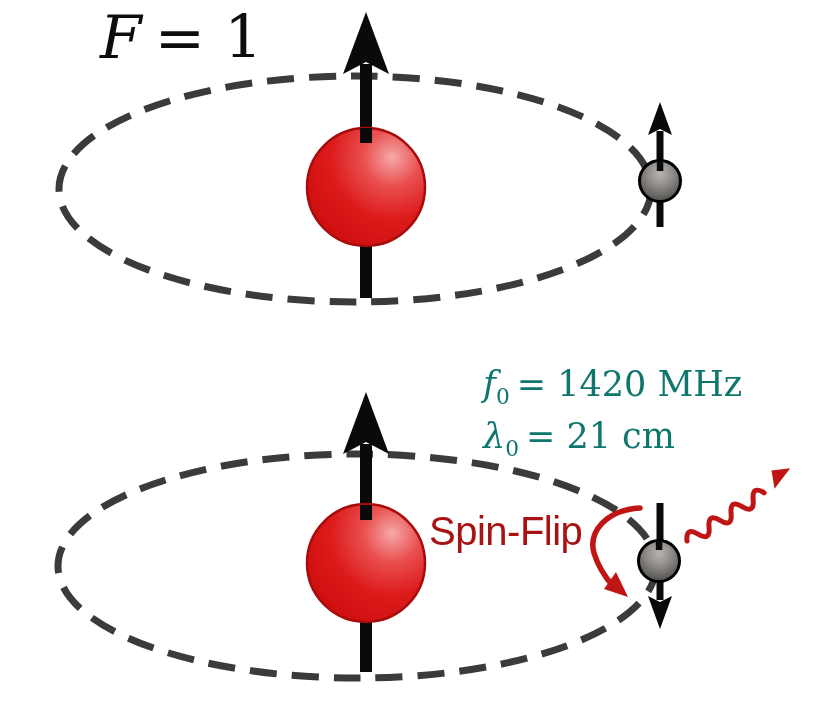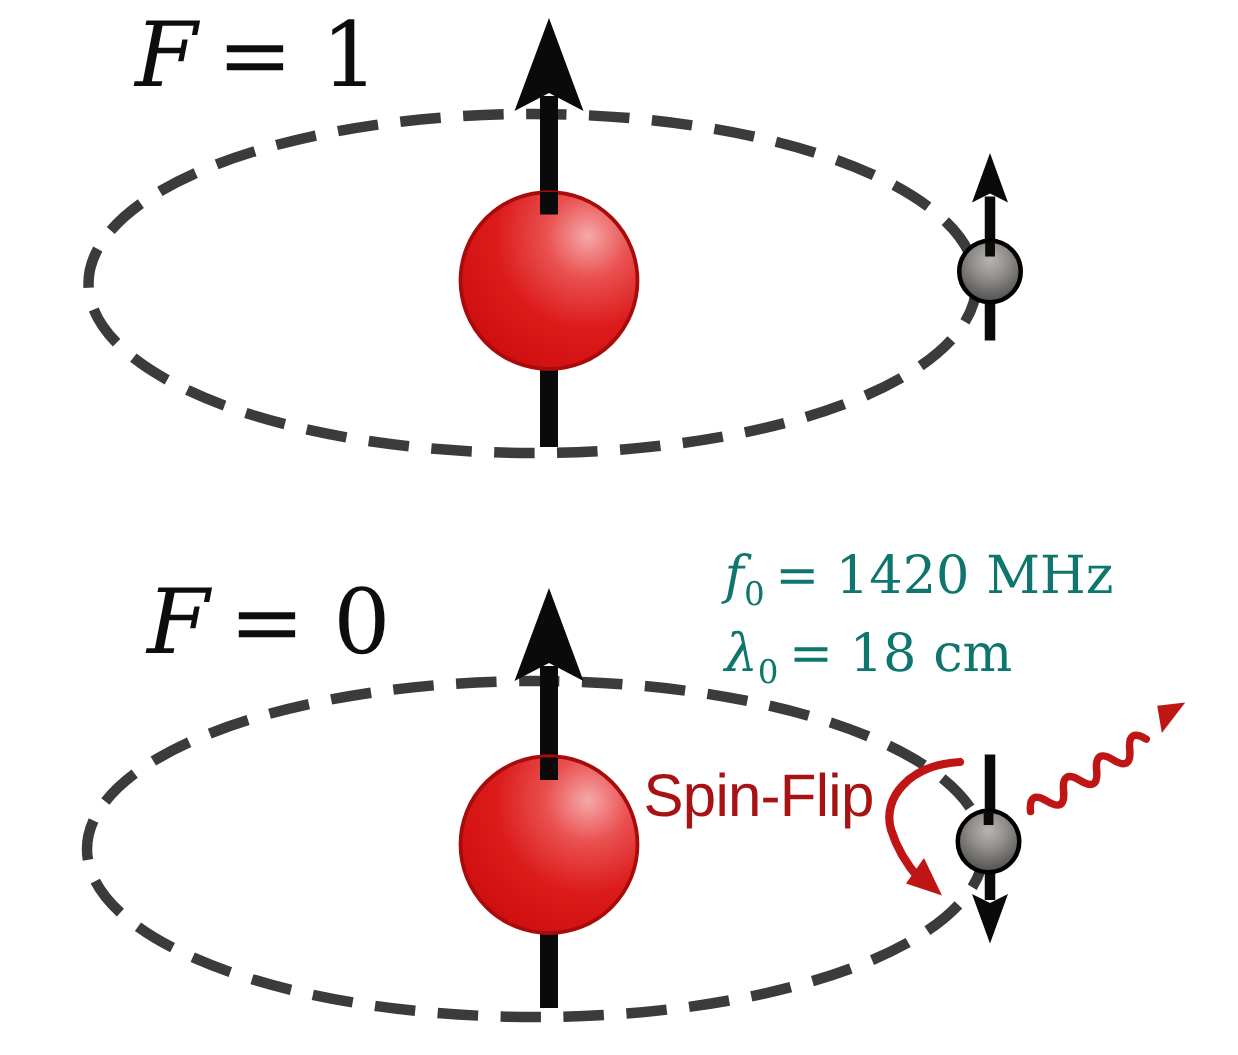--- a/index.html
+++ b/index.html
@@ -90,32 +90,29 @@
 
       <g>
         <line x1="660" y1="503" x2="660" y2="600" stroke-width="7" stroke="#0a0a0a"></line>
         <polygon points="660,629 648,596 660,602 672,596" fill="#0a0a0a"></polygon>
       </g>
       <circle cx="659" cy="561" r="20.5" fill="url(#electronGrad)" stroke="#000000" stroke-width="3"></circle>
       <rect x="655.8" y="541" width="6.5" height="9" fill="#0a0a0a"></rect>
     </g>
   </svg>
 
-  <div class="state-label" style="left:90px;top:2px;">
+  <div class="state-label" style="left:100px;top:2px;">
     <span class="sym">F</span><span class="rest">= 1</span>
   </div>
 
-  <div class="state-label" style="left:98px;top:380px;">
-    <span class="sym">F</span><span class="rest">= 0</span>
-  </div>
 
   <div class="math-block">
     <div class="math-line">
       <span class="sym">f</span><sub>0</sub><span class="rest">= 1420 MHz</span>
     </div>
     <div class="math-line">
-      <span class="sym">λ</span><sub>0</sub><span class="rest">= 18 cm</span>
+      <span class="sym">λ</span><sub>0</sub><span class="rest">= 21 cm</span>
     </div>
   </div>
 
   <div class="spin-flip-label">Spin-Flip</div>
 
 </div>
 
 </body></html>

